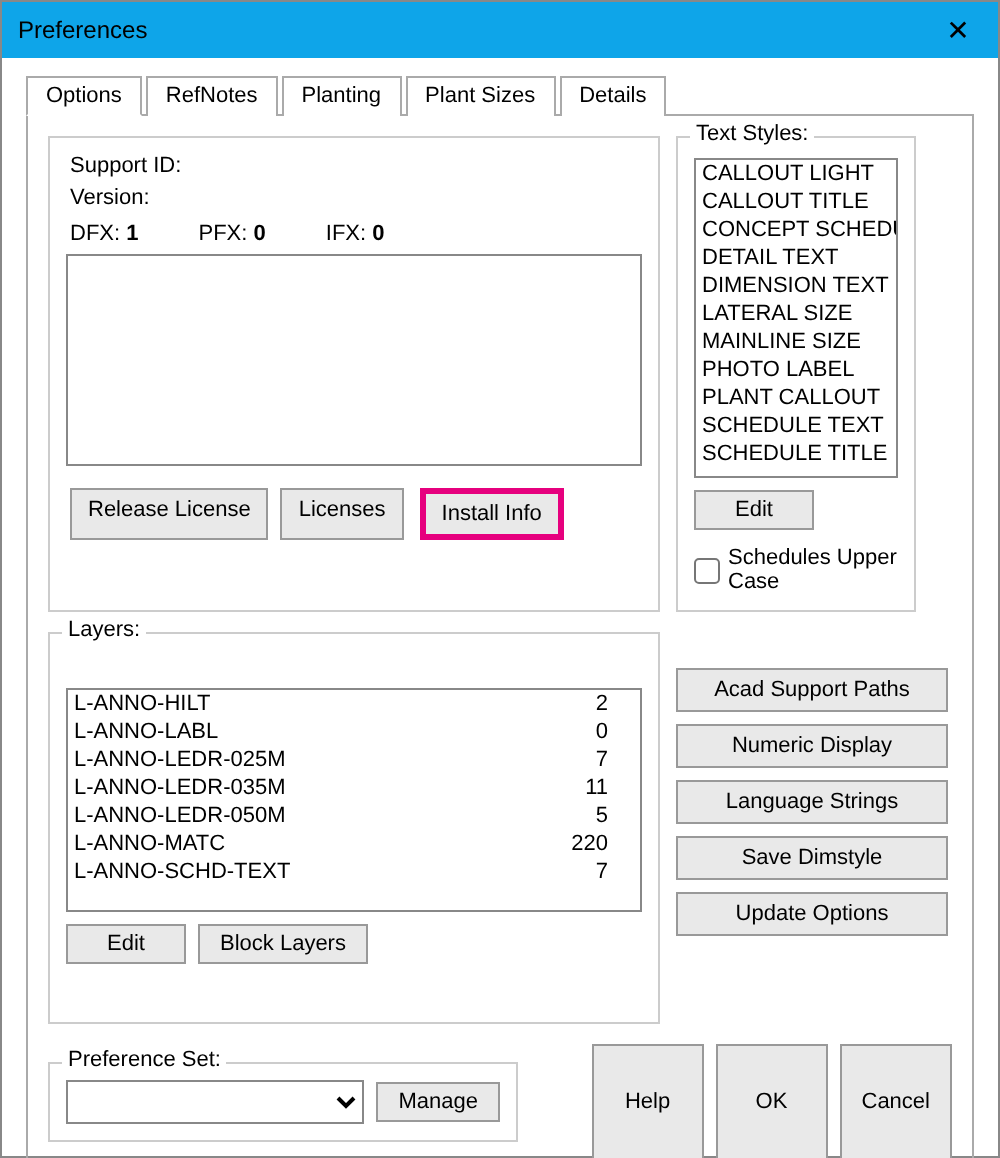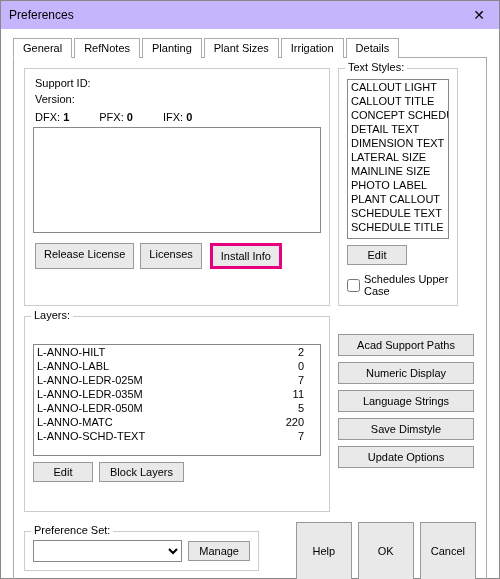--- a/index.html
+++ b/index.html
@@ -18,21 +18,21 @@
     position: relative;
     display: flex;
     flex-direction: column;
   }
   .titlebar {
     height: 28px;
     display: flex;
     align-items: center;
     justify-content: space-between;
     padding: 0 0 0 8px;
-    background: #c4b5fd;
+    background: #0ea5e9;
   }
   .titlebar .title { font-size: 12px; }
   .close-btn {
     width: 40px;
     height: 28px;
     display: flex;
     align-items: center;
     justify-content: center;
     font-size: 14px;
     color: #000;
@@ -235,25 +235,24 @@
 <div class="window">
   <div class="titlebar">
     <span class="title">Preferences</span>
     <div class="close-btn">
       <span>✕</span>
     </div>
   </div>
 
   <div class="content">
     <div class="tabs">
-      <div class="tab active">General</div>
+      <div class="tab active">Options</div>
       <div class="tab">RefNotes</div>
       <div class="tab">Planting</div>
       <div class="tab">Plant Sizes</div>
-      <div class="tab">Irrigation</div>
       <div class="tab">Details</div>
     </div>
 
     <div class="tab-page">
 
       <div class="top-row">
 
         <div class="group license-group">
           <div class="row">
             <span>Support ID:</span>

